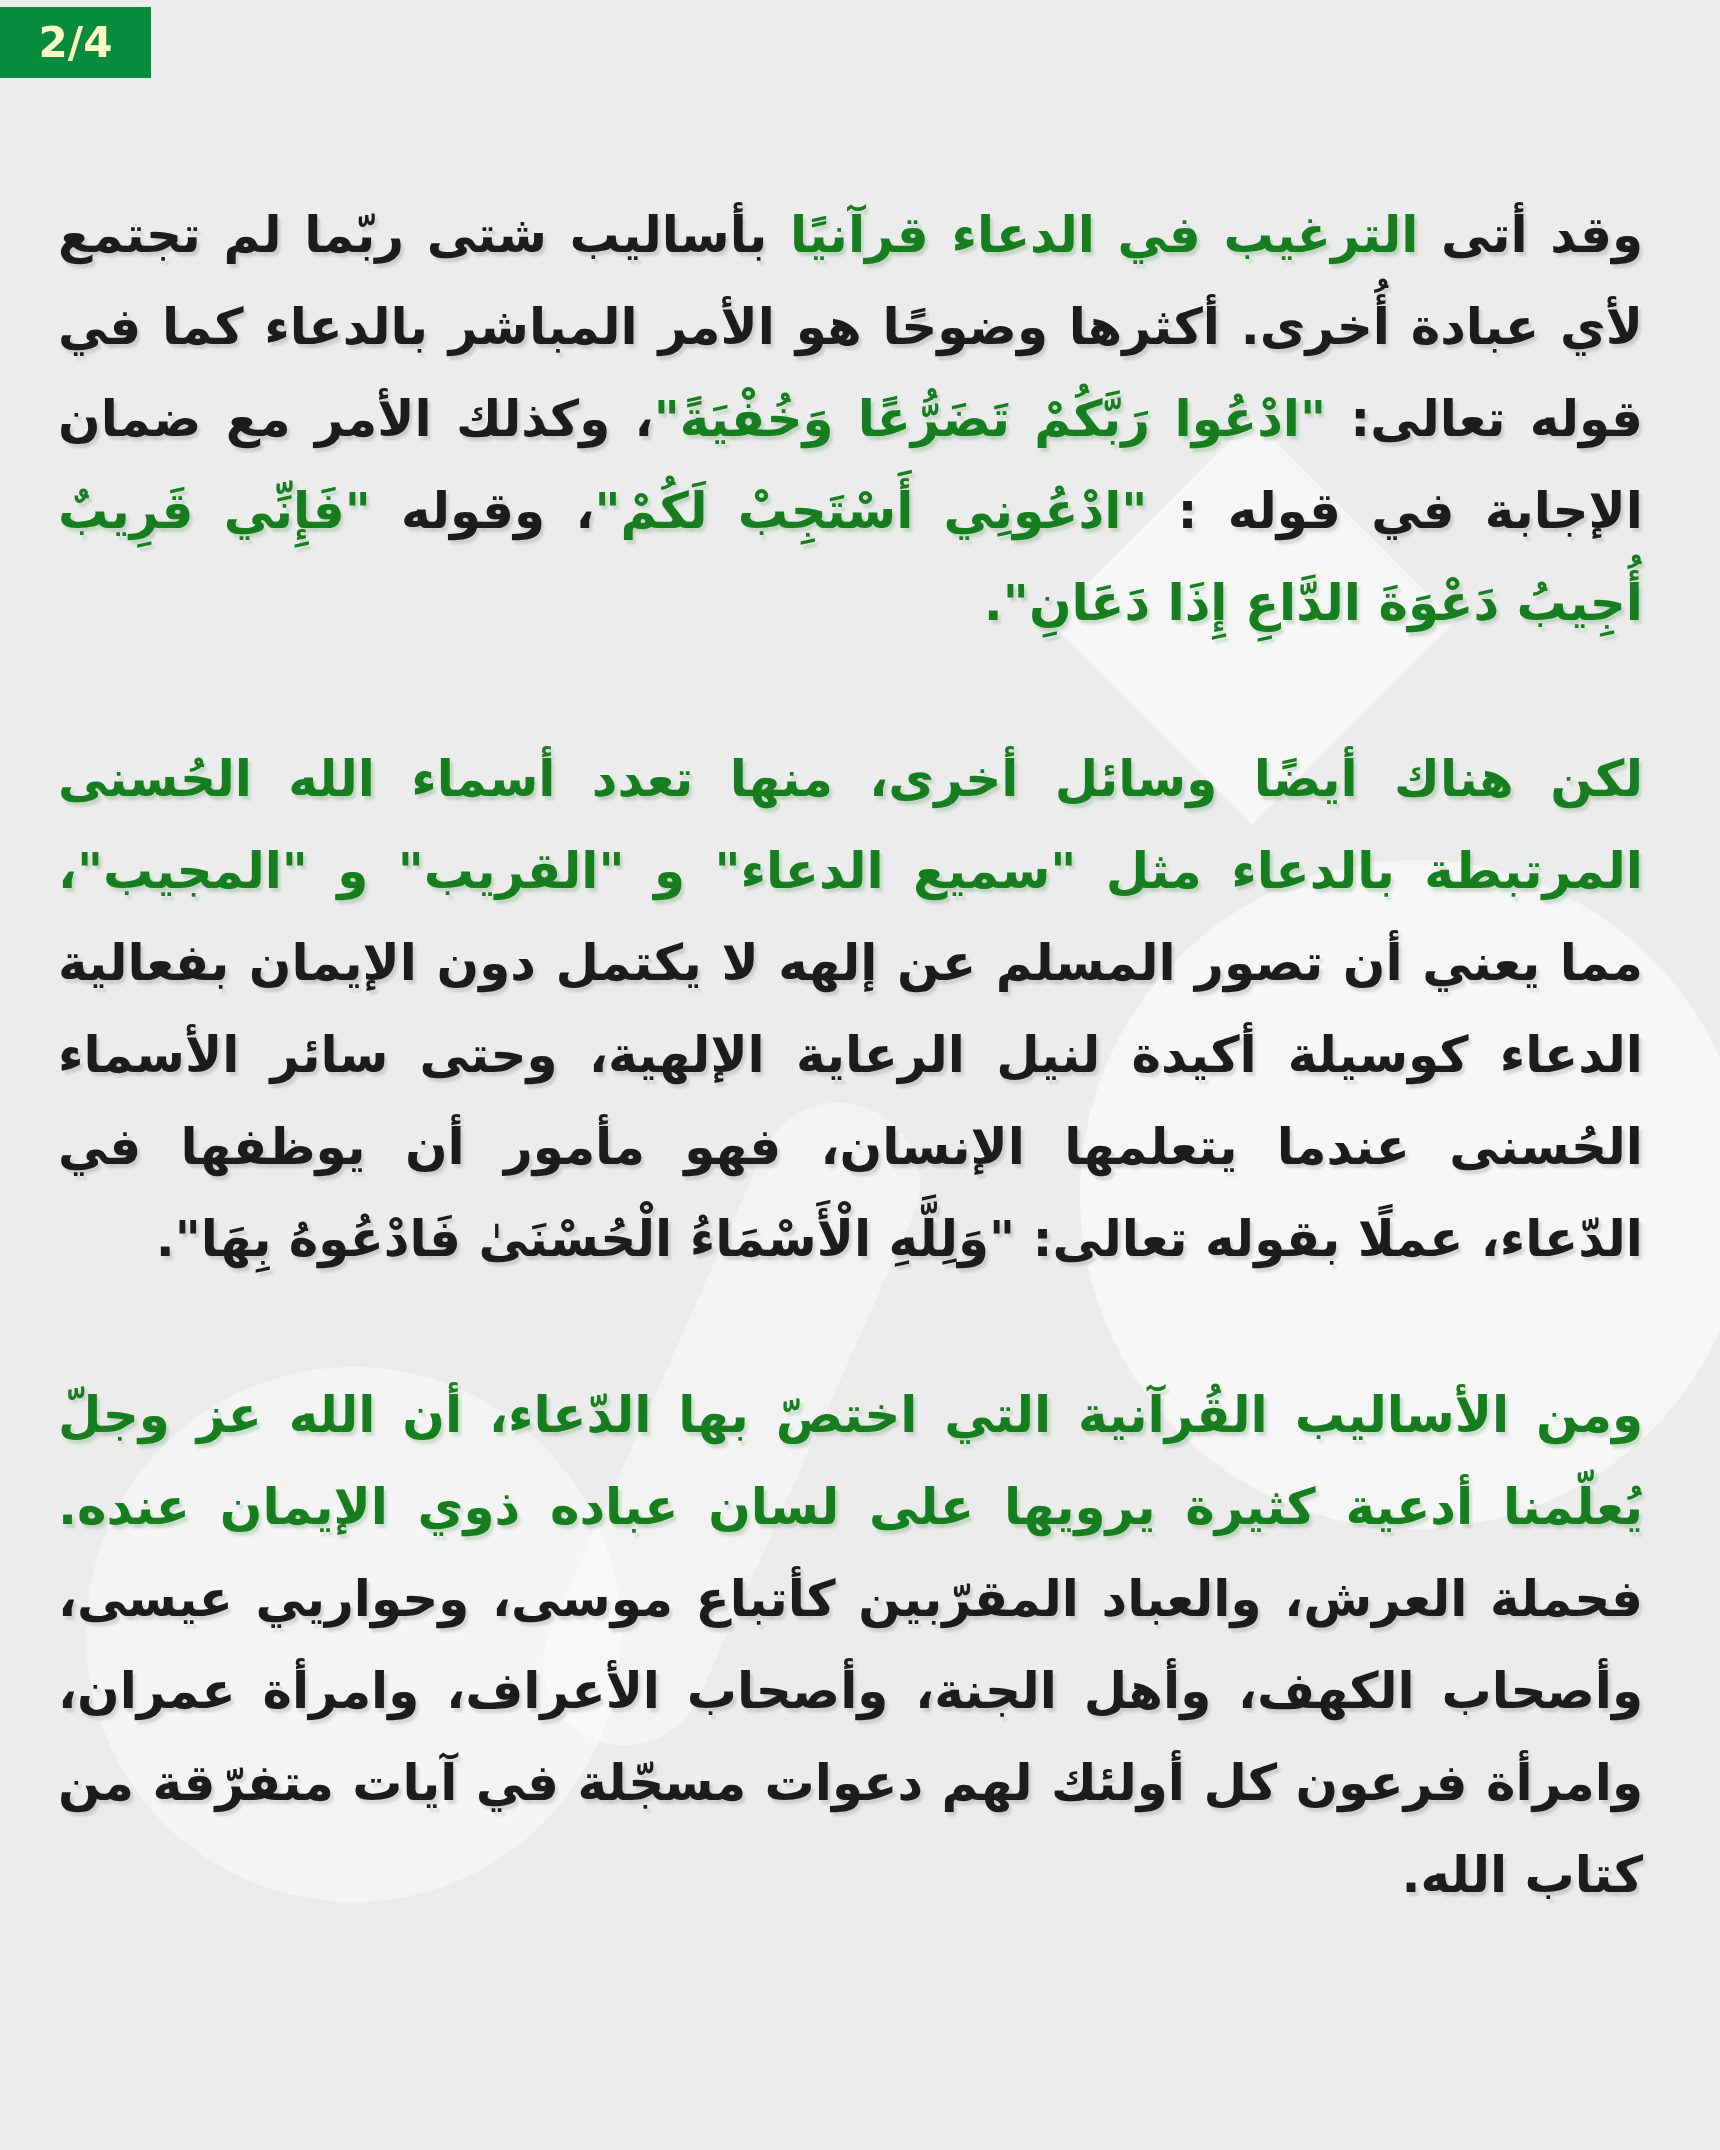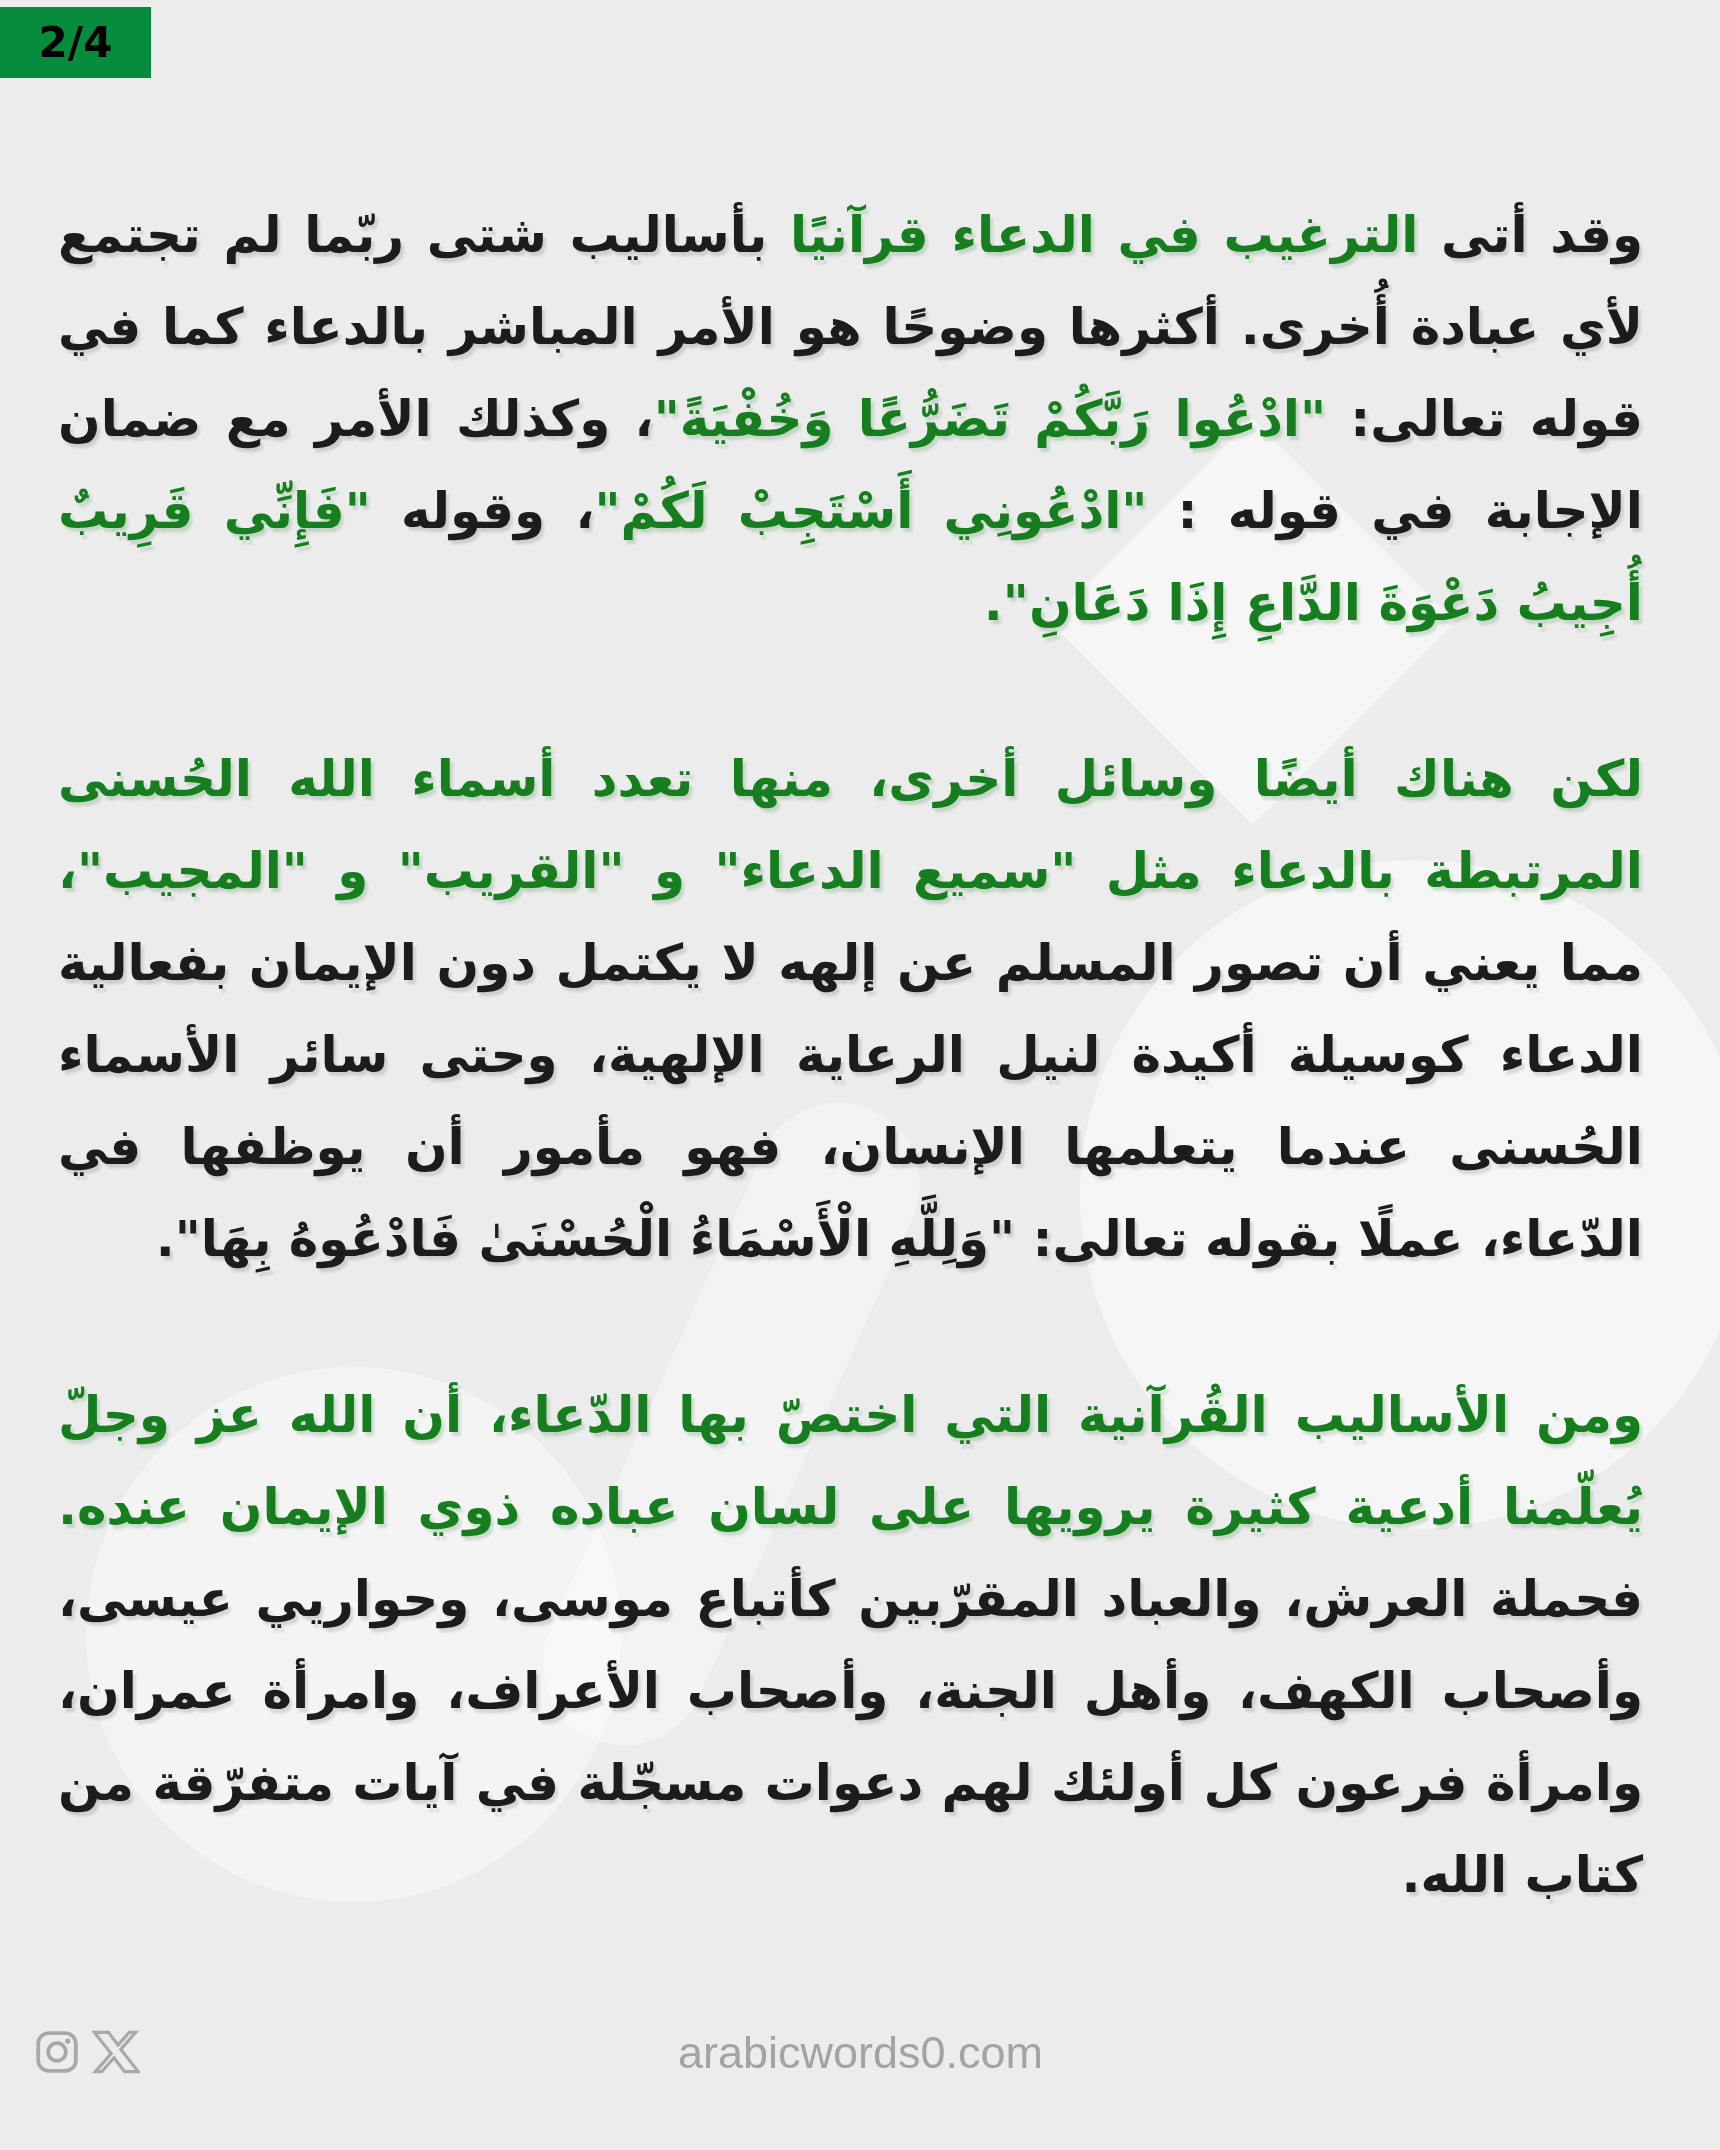--- a/index.html
+++ b/index.html
@@ -28,21 +28,21 @@
   }
   .wm-streak{
     width:163px;height:688px;left:650px;top:1080px;border-radius:86px;
     background:rgba(255,255,255,0.4);
     transform:rotate(24deg);
   }
   .badge{
     position:absolute;z-index:3;top:6.7px;left:0;
     width:151px;height:71px;
     background:var(--badge-green,#078c3d);
-    color:#000000;
+    color:#fef9c3;
     display:flex;align-items:center;justify-content:center;
     font-size:42px;font-weight:bold;
     direction:ltr;
   }
   .article{
     position:relative;z-index:2;
     direction:rtl;
     text-align:justify;
     padding:189px 78px 0 58px;
   }
@@ -87,32 +87,15 @@
   <div class="wm wm-streak"></div>
 
   <div class="badge">2/4</div>
 
   <main class="article">
       <p><span class="dark">وقد أتى </span><span class="green">الترغيب في الدعاء قرآنيًا</span><span class="dark"> بأساليب شتى ربّما لم تجتمع لأي عبادة أُخرى. أكثرها وضوحًا هو الأمر المباشر بالدعاء كما في قوله تعالى: </span><span class="green">"ادْعُوا رَبَّكُمْ تَضَرُّعًا وَخُفْيَةً"</span><span class="dark">، وكذلك الأمر مع ضمان الإجابة في قوله : </span><span class="green">"ادْعُونِي أَسْتَجِبْ لَكُمْ"</span><span class="dark">، وقوله </span><span class="green">"فَإِنِّي قَرِيبٌ أُجِيبُ دَعْوَةَ الدَّاعِ إِذَا دَعَانِ".</span></p>
       <p><span class="green">لكن هناك أيضًا وسائل أخرى، منها تعدد أسماء الله الحُسنى المرتبطة بالدعاء مثل "سميع الدعاء" و "القريب" و "المجيب"،</span><span class="dark"> مما يعني أن تصور المسلم عن إلهه لا يكتمل دون الإيمان بفعالية الدعاء كوسيلة أكيدة لنيل الرعاية الإلهية، وحتى سائر الأسماء الحُسنى عندما يتعلمها الإنسان، فهو مأمور أن يوظفها في الدّعاء، عملًا بقوله تعالى: "وَلِلَّهِ الْأَسْمَاءُ الْحُسْنَىٰ فَادْعُوهُ بِهَا".</span></p>
       <p><span class="green">ومن الأساليب القُرآنية التي اختصّ بها الدّعاء، أن الله عز وجلّ يُعلّمنا أدعية كثيرة يرويها على لسان عباده ذوي الإيمان عنده.</span><span class="dark"> فحملة العرش، والعباد المقرّبين كأتباع موسى، وحواريي عيسى، وأصحاب الكهف، وأهل الجنة، وأصحاب الأعراف، وامرأة عمران، وامرأة فرعون كل أولئك لهم دعوات مسجّلة في آيات متفرّقة من كتاب الله.</span></p>
     </main>
 
-  <footer class="footer">
-    <div class="social">
-      <span class="icon">
-        <svg viewBox="0 0 24 24" fill="none" stroke="#a8a8a8" stroke-width="1.9">
-          <rect x="2.6" y="2.6" width="18.8" height="18.8" rx="5.2"></rect>
-          <circle cx="12" cy="12" r="4.4"></circle>
-          <circle cx="17.4" cy="6.6" r="1.3" fill="#a8a8a8" stroke="none"></circle>
-        </svg>
-      </span>
-      <span class="icon">
-        <svg viewBox="0 0 24 24">
-          <path fill="none" stroke="#a8a8a8" stroke-width="1.6" d="M18.6 2.2h3.2l-7.4 8.5 8.7 11.1h-6.8l-5.3-6.9-6.1 6.9H1.7l7.9-9L1.2 2.2h7l4.8 6.3 5.6-6.3z"></path>
-        </svg>
-      </span>
-    </div>
-    <div class="site">arabicwords0.com</div>
-  </footer>
 
 </div>
 
 
 </body></html>

